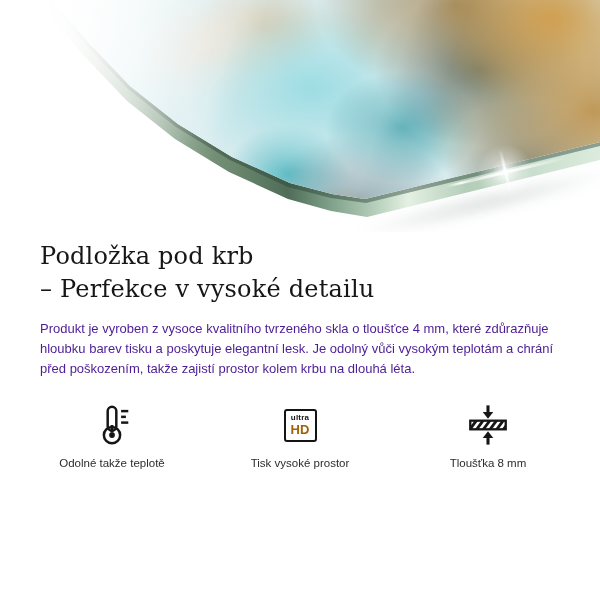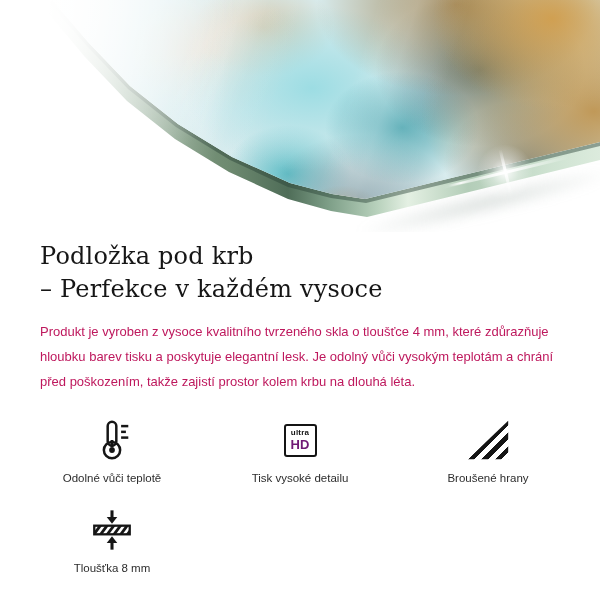--- a/index.html
+++ b/index.html
@@ -85,35 +85,35 @@
   .glint-small {
     position:absolute; left:448px; top:182px; width:26px; height:2px;
     background:linear-gradient(to right, rgba(255,255,255,0) 0%, rgba(255,255,255,0.9) 50%, rgba(255,255,255,0) 100%);
     transform:rotate(-13.5deg);
   }
 
   
   .content { padding:8px 24px 0 40px; }
   .title { font-family:"DejaVu Serif","Liberation Serif",serif; font-weight:400;
            font-size:24px; line-height:33px; color:#161616; letter-spacing:0.2px; }
-  .desc { margin-top:13px; width:532px; font-size:13px; line-height:25px; color:#be185d; }
+  .desc { margin-top:13px; width:532px; font-size:13px; line-height:20px; color:#4c1d95; }
 
   
   .features { margin:22px 18px 0 18px; width:564px; display:grid;
               grid-template-columns:repeat(3,1fr); row-gap:22px; }
   .feature { display:flex; flex-direction:column; align-items:center; }
   .feature .icon-box { height:48px; display:flex; align-items:center; justify-content:center; }
   .feature .label { margin-top:8px; font-size:11.5px; color:#2d2d2d; }
 
   .icon-svg { stroke:#161616; fill:none; stroke-width:2.6; }
 
   .uhd-box { width:33px; height:33px; border:2.6px solid #141414; border-radius:3px;
              display:flex; flex-direction:column; align-items:center; justify-content:center; }
   .uhd-top { font-size:8px; font-weight:700; line-height:1; color:#141414; letter-spacing:0.2px; }
-  .uhd-bottom { font-size:13px; font-weight:800; line-height:1; margin-top:1px; color:#701a75; }
+  .uhd-bottom { font-size:13px; font-weight:800; line-height:1; margin-top:1px; color:#a16207; }
 
   .stripes-triangle {
     width:42px; height:40px;
     background:repeating-linear-gradient(135deg, #141414 0px, #141414 4.5px, transparent 4.5px, transparent 9.5px);
     clip-path:polygon(2% 98%, 98% 2%, 98% 98%);
   }
 </style>
 </head>
 <body>
 
@@ -130,60 +130,54 @@
     <div class="sparkle">
       <div class="glow"></div>
         <div class="streak-h"></div>
         <div class="streak-v"></div>
     </div>
   </div>
 
   <div class="content">
     <h1 class="title">
       <span style="display:block">Podložka pod krb</span>
-      <span style="display:block">– Perfekce v každém vysoce</span>
+      <span style="display:block">– Perfekce v vysoké detailu</span>
     </h1>
     <p class="desc">Produkt je vyroben z vysoce kvalitního tvrzeného skla o tloušťce 4 mm, které zdůrazňuje hloubku barev tisku a poskytuje elegantní lesk. Je odolný vůči vysokým teplotám a chrání před poškozením, takže zajistí prostor kolem krbu na dlouhá léta.</p>
   </div>
 
   <div class="features">
 
     <div class="feature">
       <div class="icon-box">
         <svg class="icon-svg" width="46" height="46" viewBox="0 0 48 48">
           <rect x="19.5" y="5" width="9" height="25" rx="4.5"></rect>
           <circle cx="24" cy="34.5" r="8.5"></circle>
           <circle cx="24" cy="34.5" r="3" fill="#161616" stroke="none"></circle>
           <line x1="24" y1="24" x2="24" y2="32" stroke-width="3"></line>
           <line x1="33.5" y1="9.5" x2="41" y2="9.5"></line>
           <line x1="33.5" y1="15.5" x2="38.5" y2="15.5"></line>
           <line x1="33.5" y1="21.5" x2="41" y2="21.5"></line>
         </svg>
       </div>
-      <div class="label">Odolné vůči teplotě</div>
+      <div class="label">Odolné takže teplotě</div>
     </div>
 
     <div class="feature">
       <div class="icon-box">
         <div class="uhd-box">
           <span class="uhd-top">ultra</span>
           <span class="uhd-bottom">HD</span>
         </div>
       </div>
-      <div class="label">Tisk vysoké detailu</div>
-    </div>
-
-
-
-    <div class="feature">
-      <div class="icon-box">
-        <div class="stripes-triangle"></div>
-      </div>
-      <div class="label">Broušené hrany</div>
-    </div>
+      <div class="label">Tisk vysoké prostor</div>
+    </div>
+
+
+
 
     <div class="feature">
       <div class="icon-box">
         <svg width="46" height="46" viewBox="0 0 48 48">
           <defs>
             <clipPath id="barclip">
                 <rect x="5.5" y="19.5" width="37" height="9"></rect>
               </clipPath>
           </defs>
           <rect x="5.5" y="19.5" width="37" height="9" fill="#fff" stroke="#161616" stroke-width="2.4"></rect>

